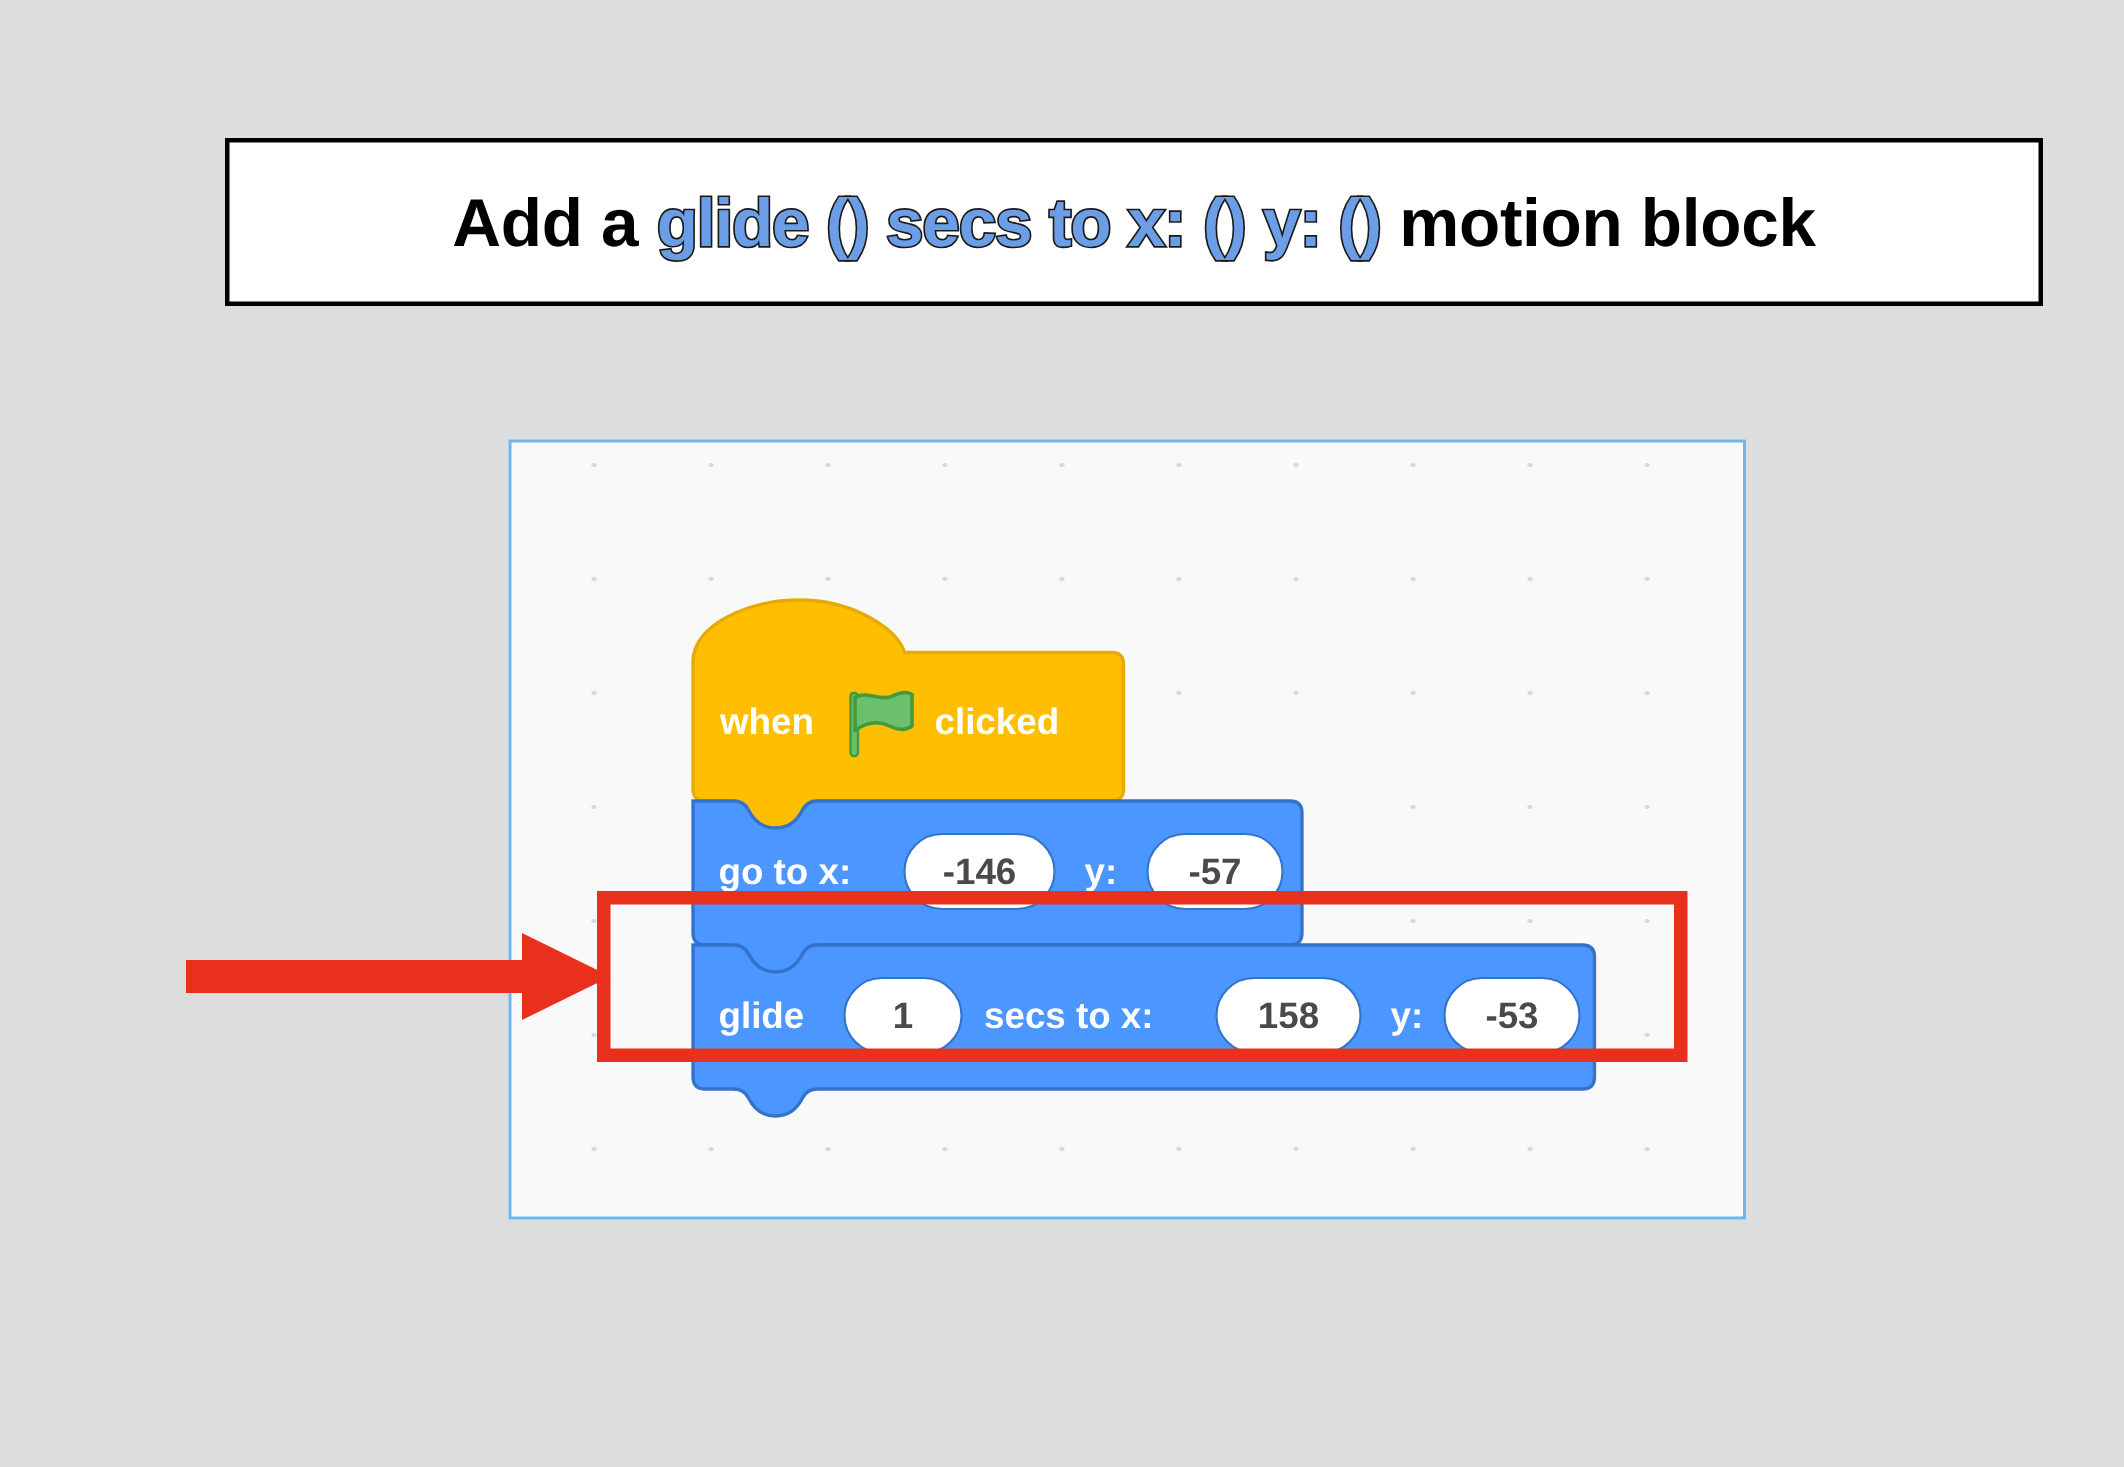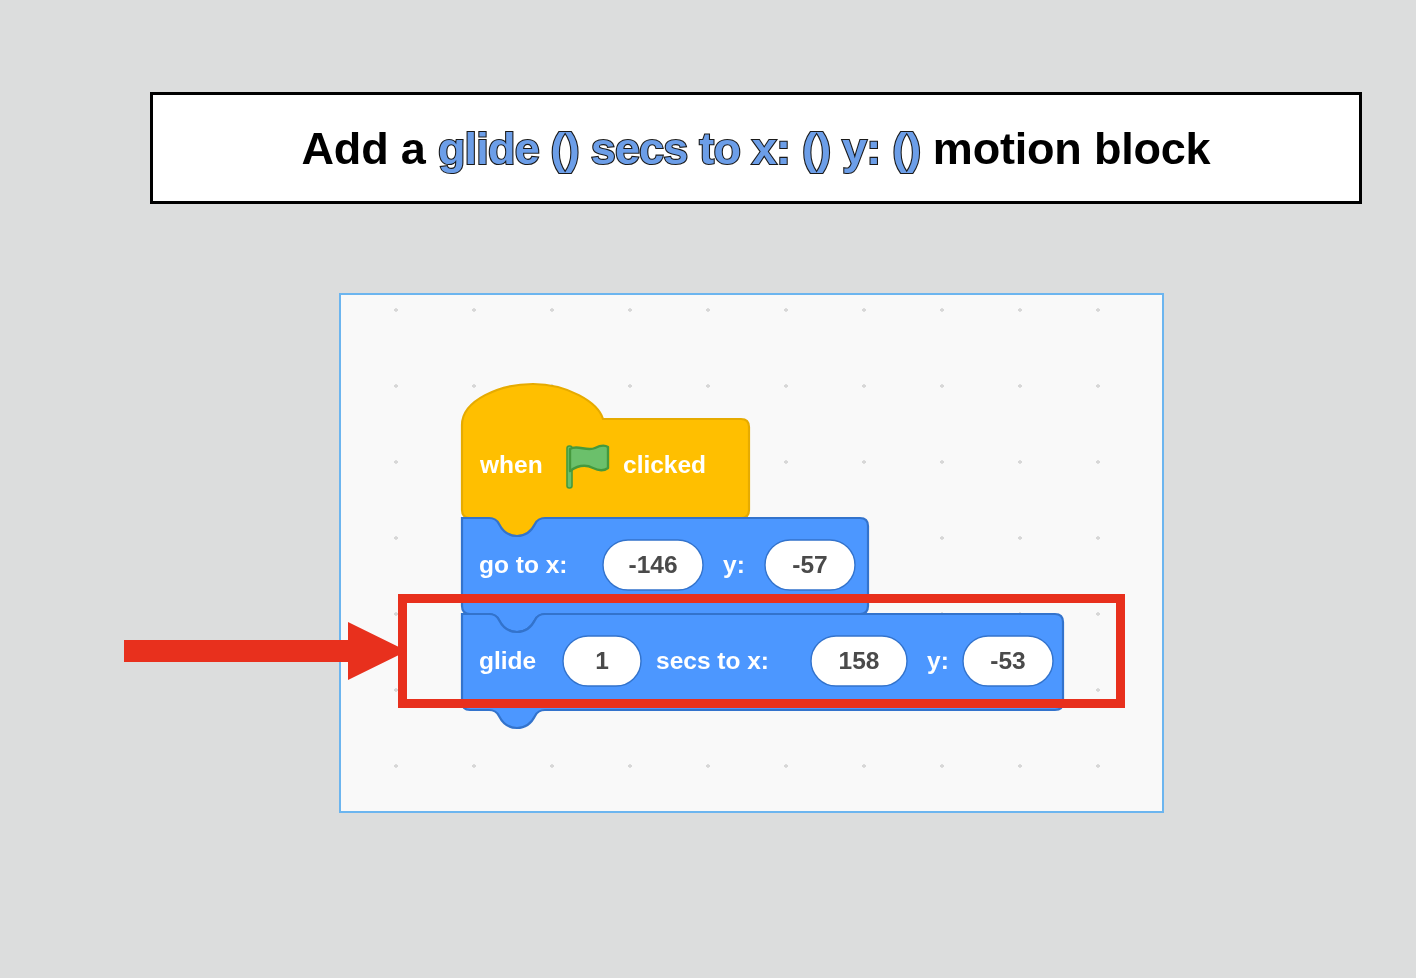--- a/index.html
+++ b/index.html
@@ -58,21 +58,21 @@
     background-image: radial-gradient(#d7d7d7 1.6px, transparent 1.7px);
     background-size: 78px 76px;
     background-position: 16px 53px;
     overflow: hidden;
   }
 
   
   #block-stack {
     position: absolute;
     left: 455px;
-    top: 380px;
+    top: 396px;
     width: 620px;
     height: 340px;
     pointer-events: auto;
   }
   #block-stack svg { display: block; overflow: visible; }
 
   .blk-label {
     font-family: "Liberation Sans", sans-serif;
     font-size: 24.5px;
     font-weight: bold;

